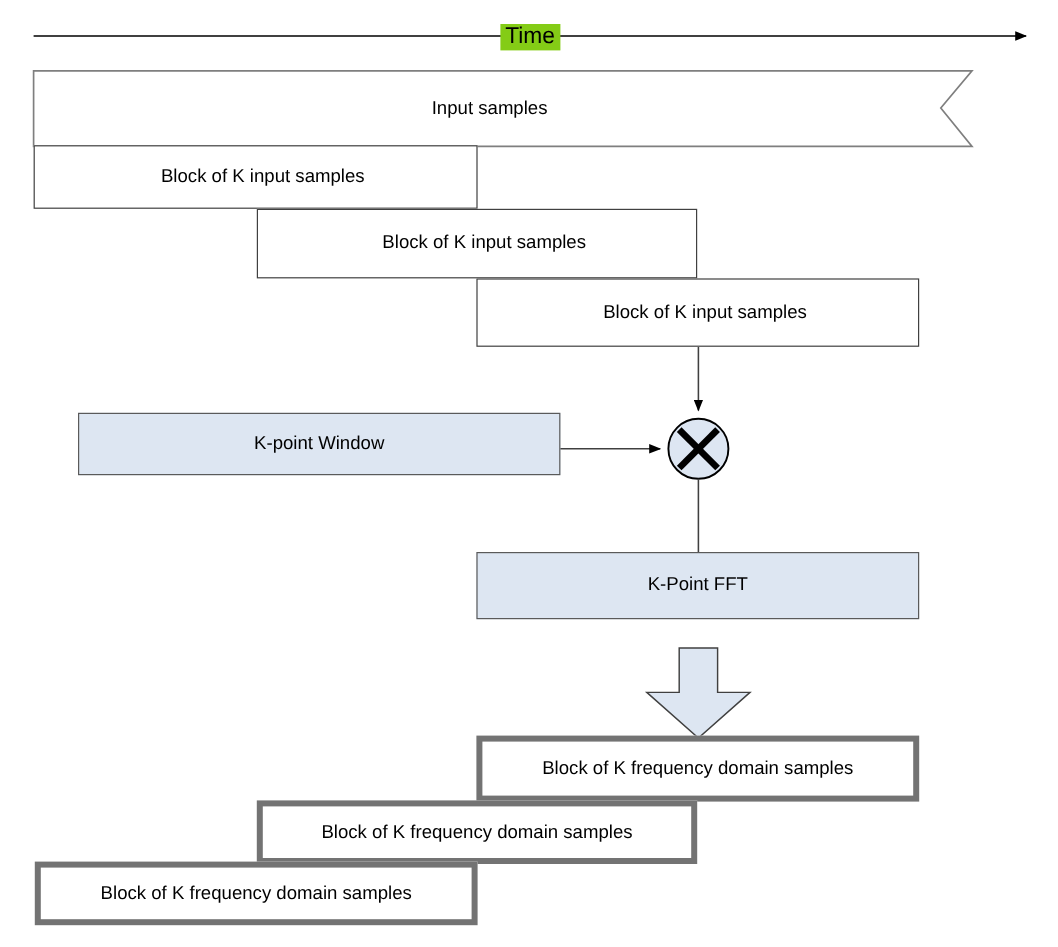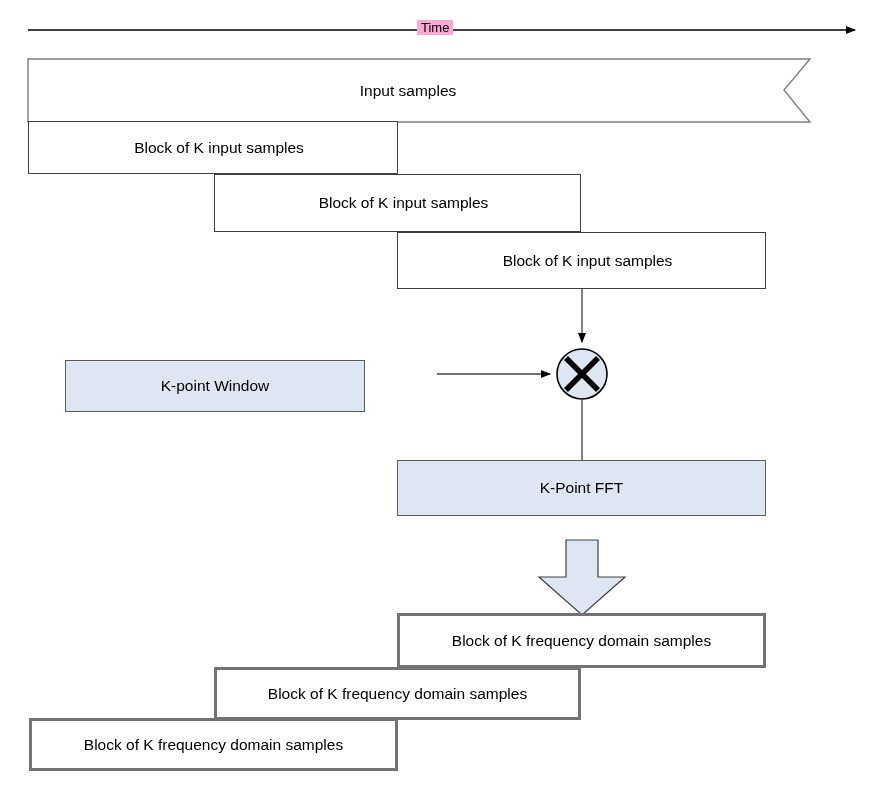--- a/index.html
+++ b/index.html
@@ -28,38 +28,38 @@
   .box {
     position: absolute;
     box-sizing: border-box;
     display: flex;
     align-items: center;
     justify-content: center;
     font-size: 15.5px;
     line-height: 1.1;
     color: #000000;
     background: #ffffff;
-    border: 3px solid #737373;
+    border: 5px solid #737373;
     white-space: nowrap;
   }
   .box.dark-border {
     border: 1px solid #404040;
     padding-left: 12px;
   }
   .box.filled {
     background: #dde6f2;
     border: 1px solid #5a5a5a;
   }
   .label-text {
     pointer-events: none;
   }
   .time-label {
     position: absolute;
-    font-size: 13px;
-    background: #f9a8d4;
+    font-size: 19px;
+    background: #84cc16;
     padding: 0 4px;
     color: #000000;
     white-space: nowrap;
   }
 </style>
 </head>
 <body>
 
 <div id="canvas">
 
@@ -112,21 +112,21 @@
   </div>
 
   <div class="box dark-border" style="left:214px; top:174px; width:367px; height:58px;">
     <span class="label-text">Block of K input samples</span>
   </div>
 
   <div class="box dark-border" style="left:397px; top:232px; width:369px; height:57px;">
     <span class="label-text">Block of K input samples</span>
   </div>
 
-  <div class="box filled" style="left:65px; top:360px; width:300px; height:52px;">
+  <div class="box filled" style="left:65px; top:344px; width:402px; height:52px;">
     <span class="label-text">K-point Window</span>
   </div>
 
   <div class="box filled" style="left:397px; top:460px; width:369px; height:56px;">
     <span class="label-text">K-Point FFT</span>
   </div>
 
   <div class="box" style="left:397px; top:613px; width:369px; height:55px;">
     <span class="label-text">Block of K frequency domain samples</span>
   </div>

